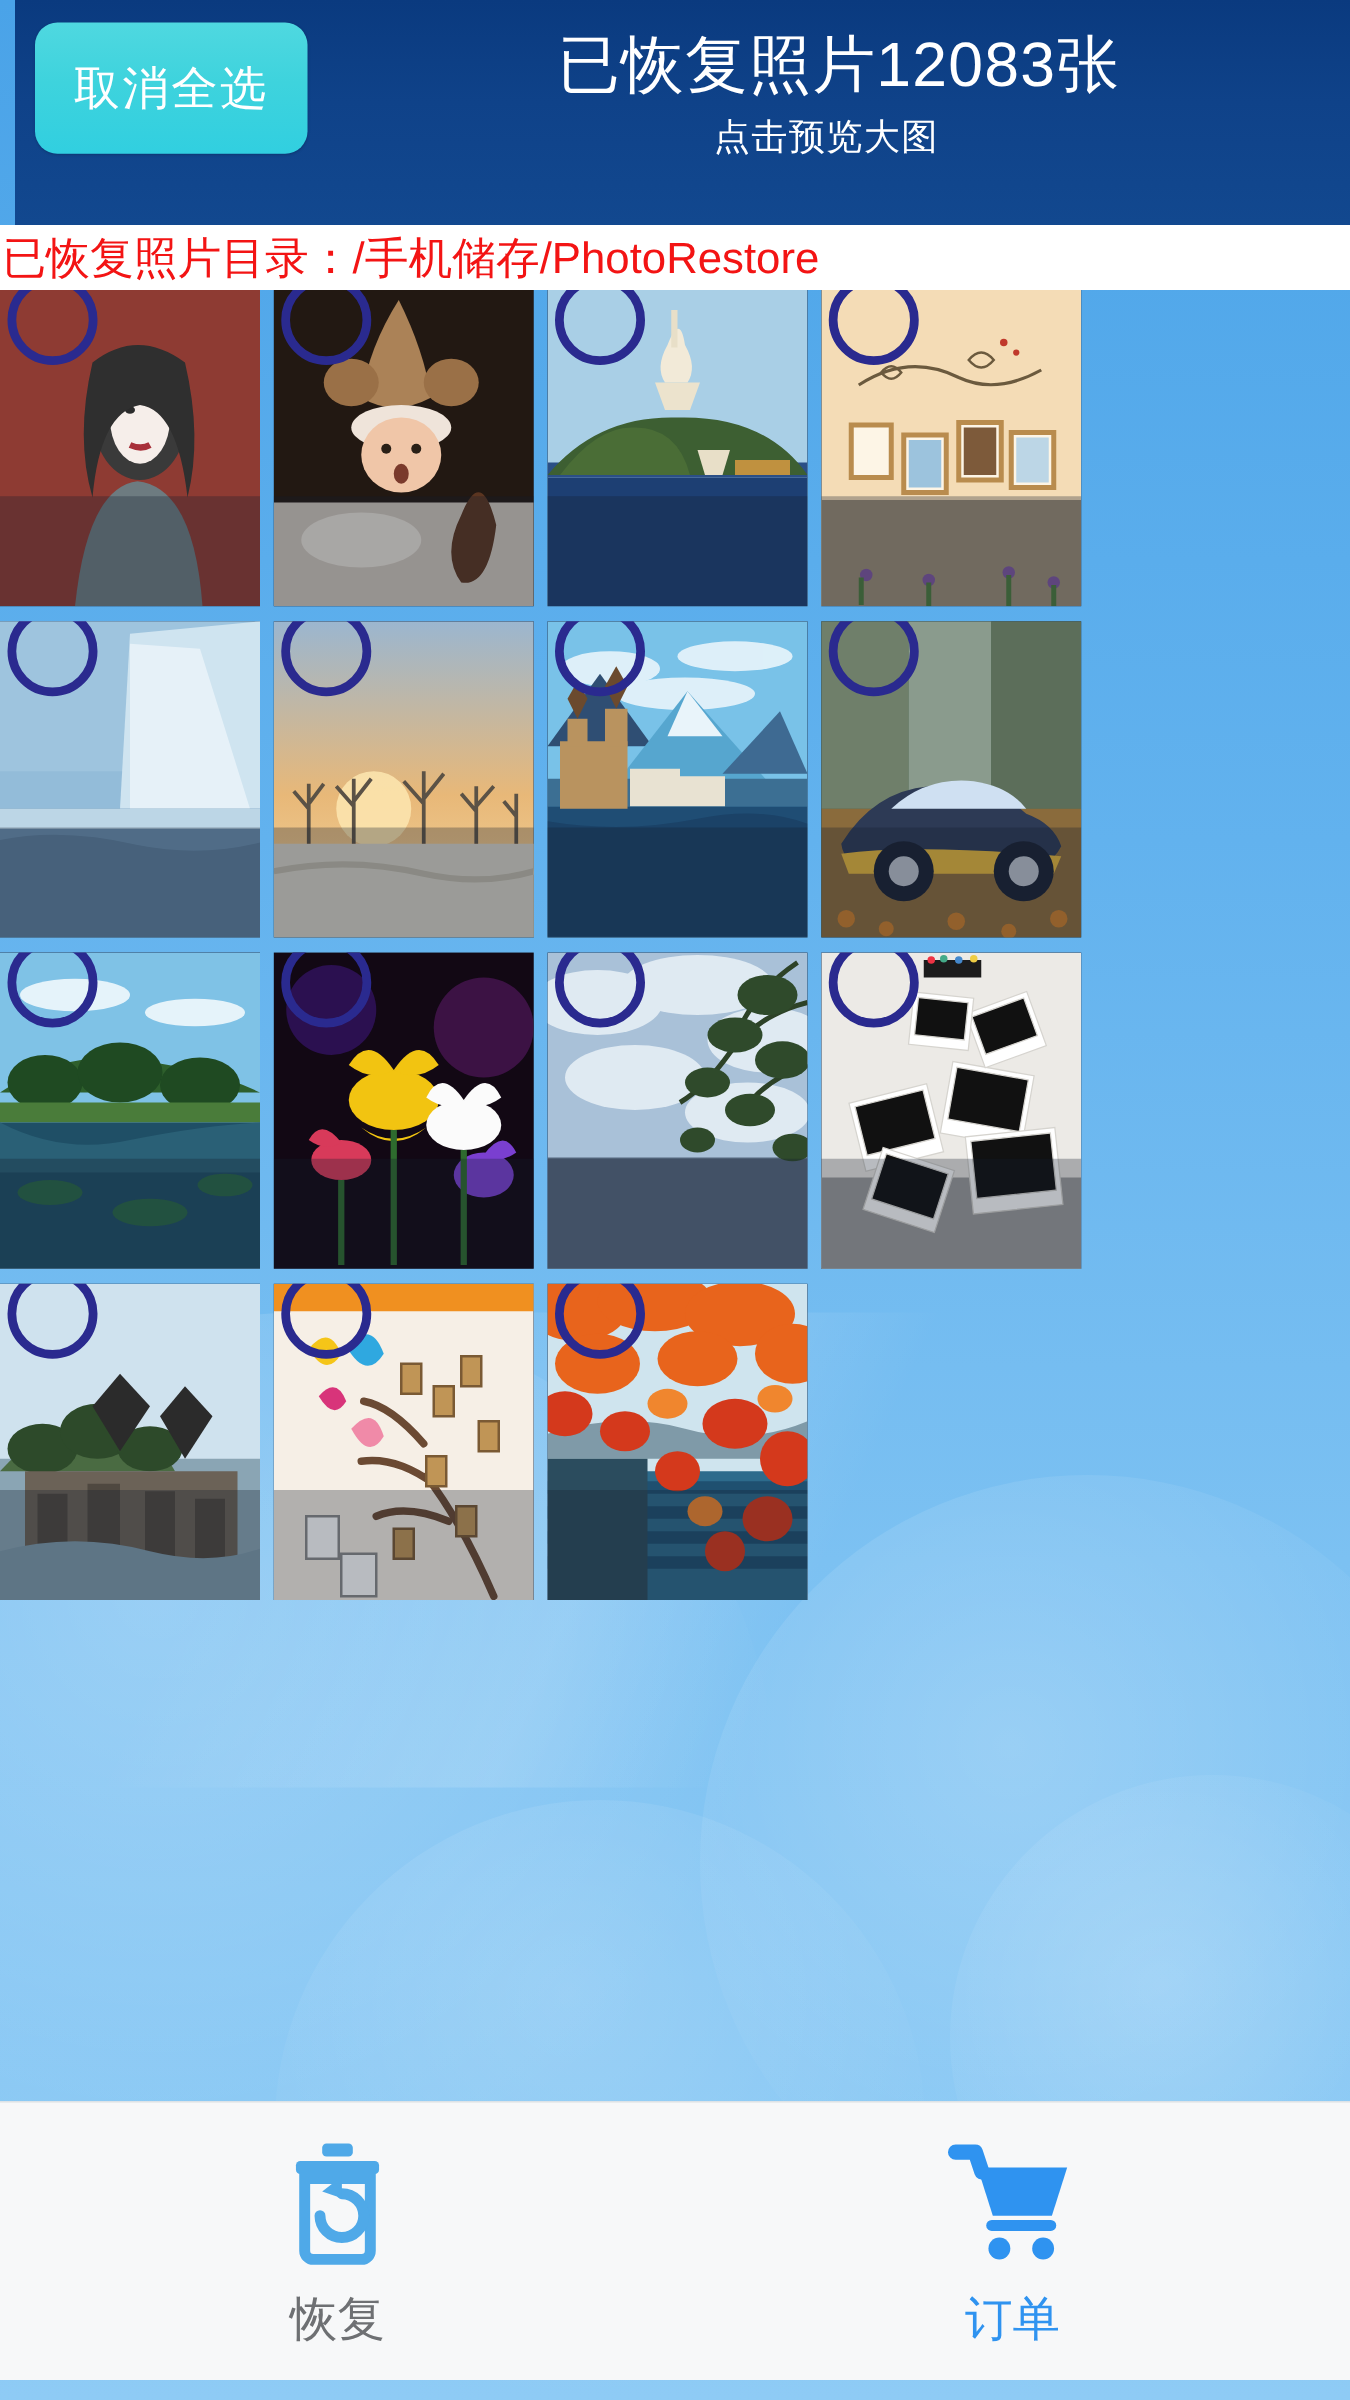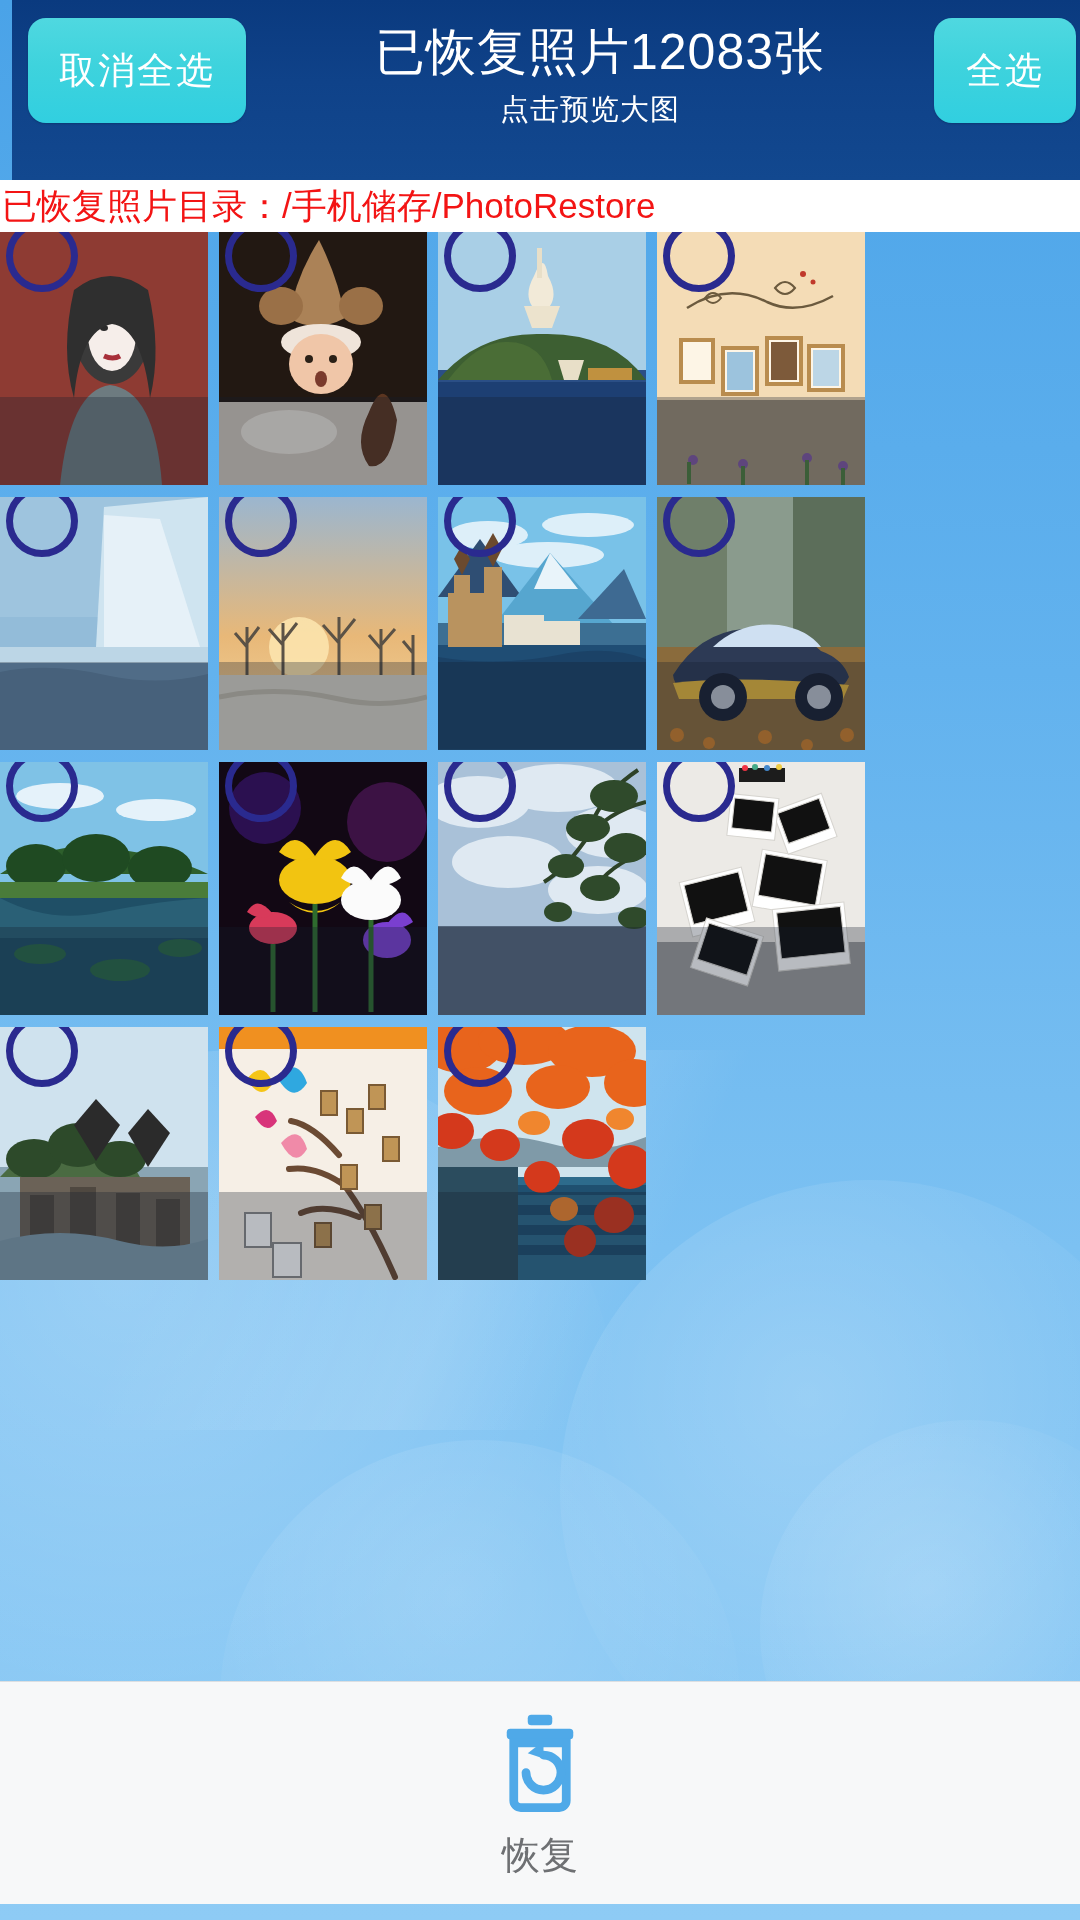--- a/index.html
+++ b/index.html
@@ -140,23 +140,20 @@
   <div class="bubble b4"></div>
   <div class="sheen"></div>
 
   <div class="header">
     <div class="hdr-btn left">
       <span>取消全选</span>
     </div>
     <div class="hdr-center">
       <div class="hdr-title">已恢复照片12083张</div>
       <div class="hdr-sub">点击预览大图</div>
-    </div>
-    <div class="hdr-btn right">
-      <span>全选</span>
     </div>
   </div>
 
   <div class="dir-bar">
     <span class="dir-text">已恢复照片目录：/手机储存/PhotoRestore</span>
   </div>
 
   <div class="grid" id="photo-grid">
       <div class="cell">
         <div class="thumb"><svg viewBox="0 0 208 253" width="208" height="253" preserveAspectRatio="none">
@@ -566,15 +563,27 @@
         <svg viewBox="0 0 64 64" width="112" height="112" aria-hidden="true">
           <rect x="25" y="5" width="14" height="6" rx="2" fill="#4fa9e8"></rect>
           <rect x="13" y="13" width="38" height="6" rx="2" fill="#4fa9e8"></rect>
           <path d="M17 21 h30 v33 a4 4 0 0 1 -4 4 H21 a4 4 0 0 1 -4 -4 Z" fill="none" stroke="#4fa9e8" stroke-width="5"></path>
           <path d="M24 38 a10 10 0 1 0 10 -10" fill="none" stroke="#4fa9e8" stroke-width="5" stroke-linecap="round"></path>
           <path d="M34 20 l0 10 l-9 -3 Z" fill="#4fa9e8"></path>
         </svg>
       </span>
       <span class="nav-label">恢复</span>
     </div>
+    <div class="nav-item order">
+      <span class="nav-icon">
+        <svg viewBox="0 0 64 64" width="112" height="112" aria-hidden="true">
+          <path d="M6 9 h9 l3 9" fill="none" stroke="#2f93f0" stroke-width="7" stroke-linecap="round" stroke-linejoin="round"></path>
+          <path d="M16 16 H57 L50 38 H23 Z" fill="#2f93f0"></path>
+          <rect x="20" y="40" width="32" height="5" rx="2.5" fill="#2f93f0"></rect>
+          <circle cx="26" cy="53" r="5" fill="#2f93f0"></circle>
+          <circle cx="46" cy="53" r="5" fill="#2f93f0"></circle>
+        </svg>
+      </span>
+      <span class="nav-label">订单</span>
+    </div>
   </div>
 
 </div>
 
 </body></html>

